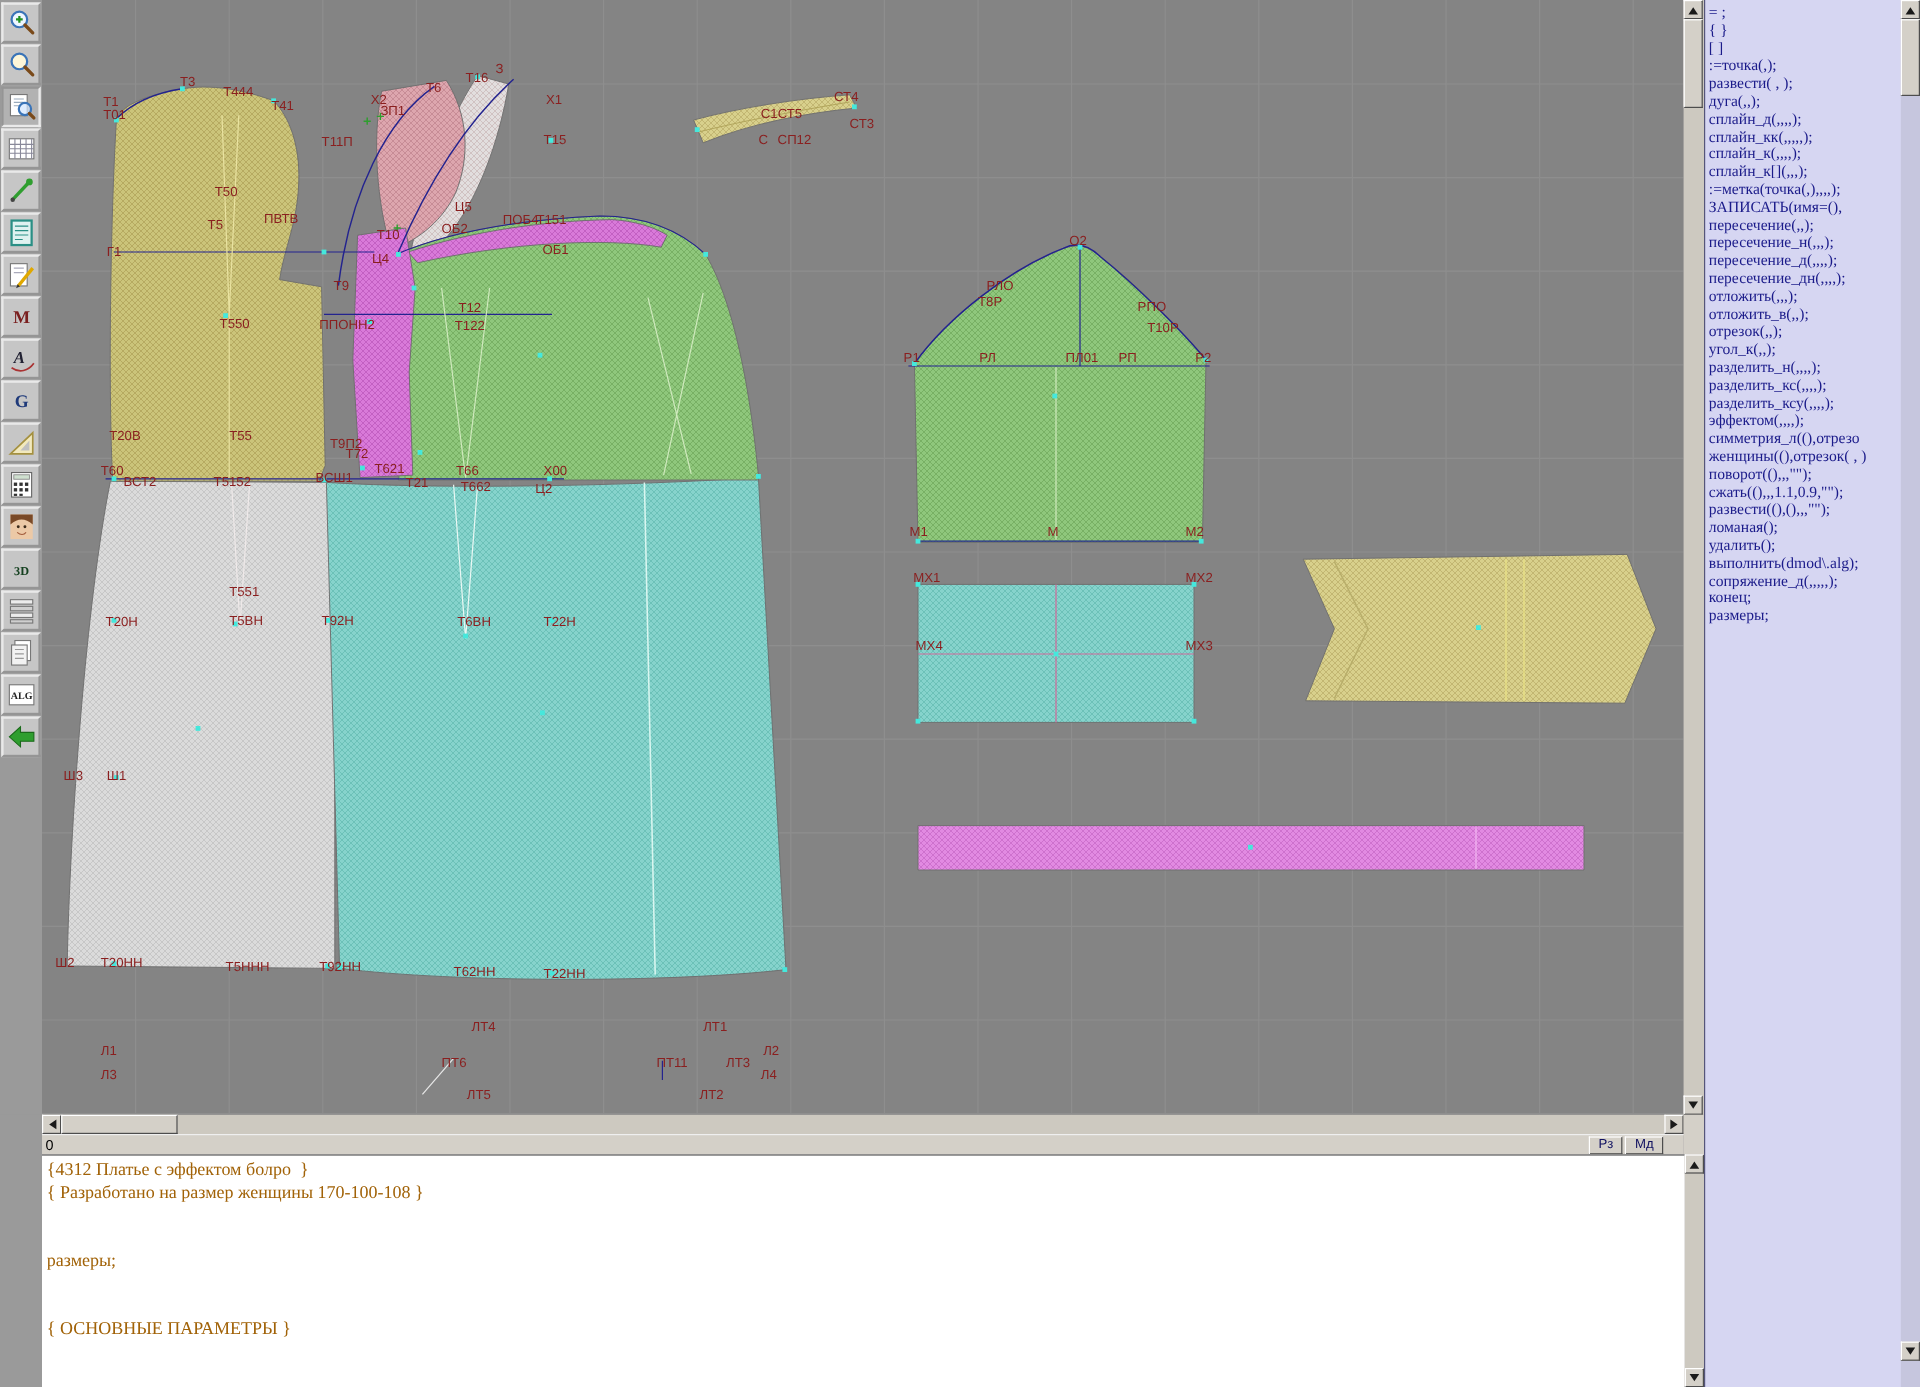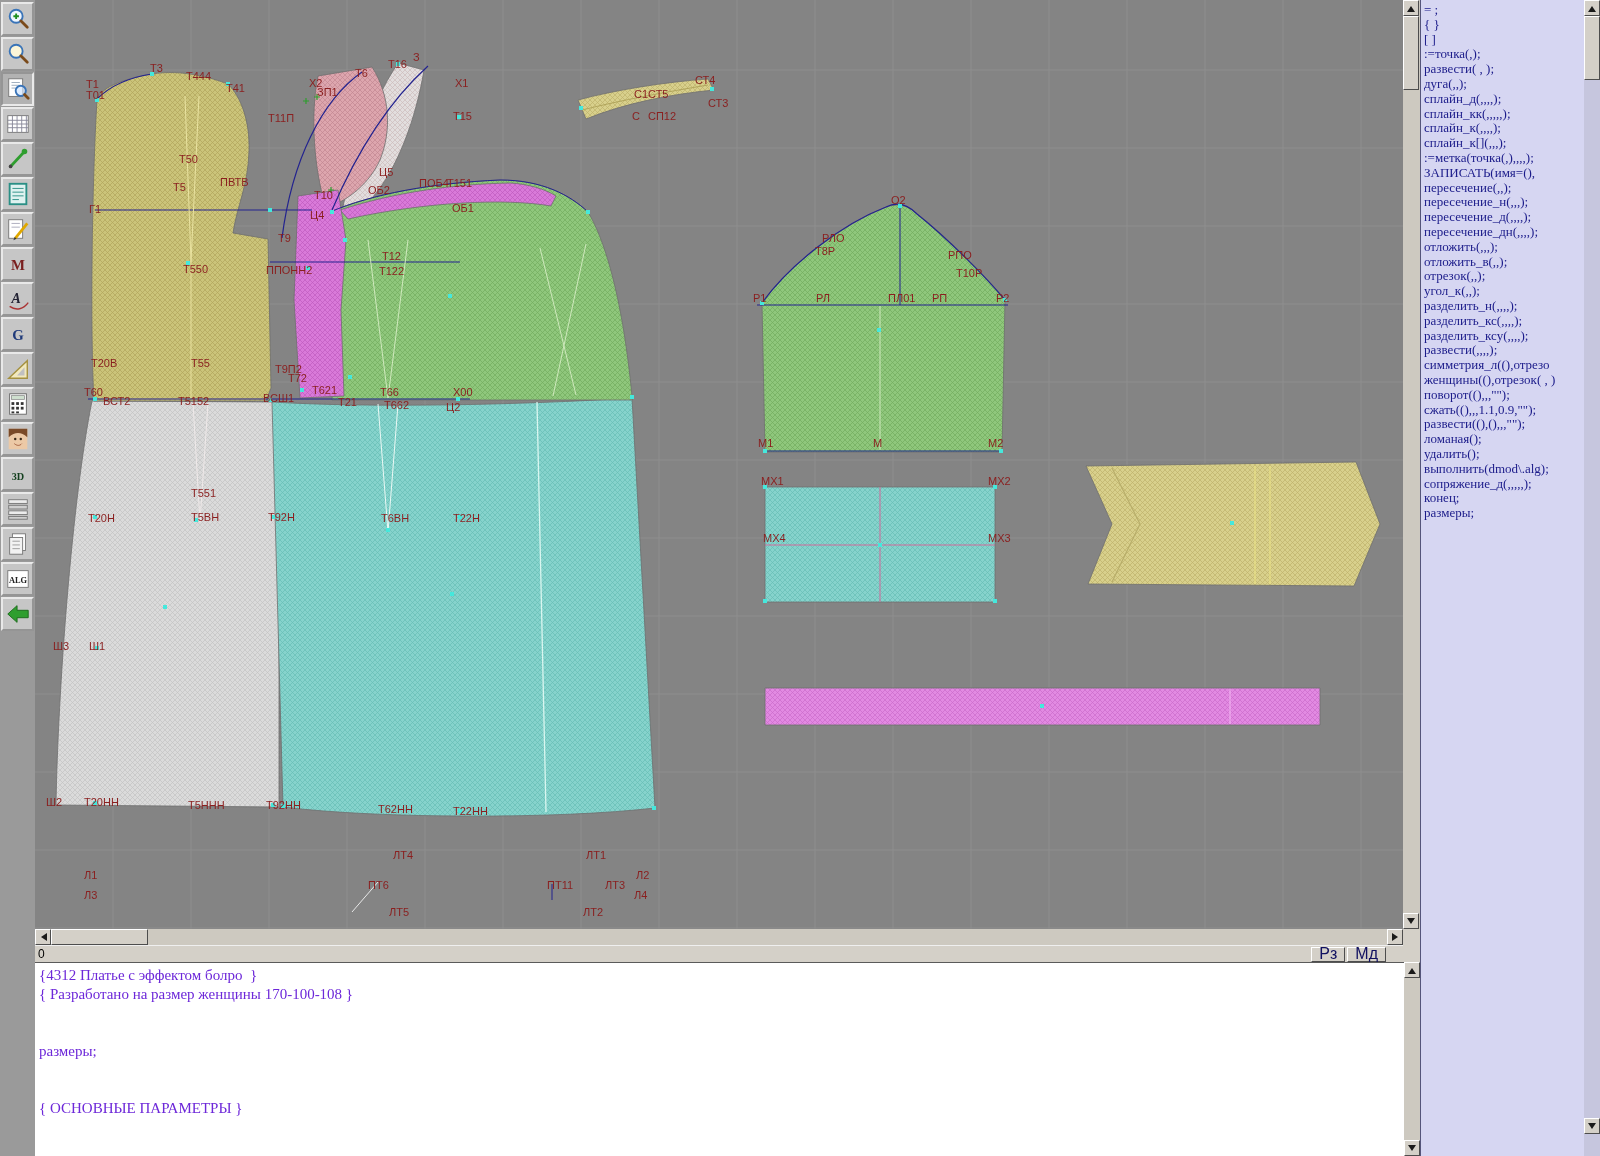--- a/index.html
+++ b/index.html
@@ -28,26 +28,26 @@
   #vscroll{left:1403px;top:0;width:17px;height:929px}
   #hscroll{left:35px;top:929px;width:1368px;height:16px}
   #scroll-corner{position:absolute;left:1403px;top:929px;width:17px;height:33px;background:#d4d0c8}
   #ed-scroll{left:1404px;top:962px;width:16px;height:194px}
   #panel-scroll{left:1584px;top:0;width:16px;height:1156px;background:#c6c6de}
 
   #status{position:absolute;left:35px;top:945px;width:1368px;height:17px;background:#d4d0c8;
           font-size:12px;display:flex;align-items:center;border-top:1px solid #efefef}
   #coord{padding-left:3px;color:#000}
   .status-btn{margin-left:2px;padding:0 7px;height:15px;background:#d4d0c8;border:1px solid;
-              border-color:#ffffff #4d4d4d #4d4d4d #ffffff;font-size:16px;line-height:12px;
+              border-color:#ffffff #4d4d4d #4d4d4d #ffffff;font-size:11px;line-height:12px;
               font-family:"Liberation Sans",sans-serif;color:#101060;cursor:pointer}
 
   #editor{position:absolute;left:35px;top:962px;width:1369px;height:194px;background:#ffffff;
           border-top:1px solid #5a5a5a;padding:3px 0 0 4px;font-family:"Liberation Serif",serif;
-          font-size:15px;color:#6d28d9;cursor:text}
+          font-size:15px;color:#a16207;cursor:text}
   .ed-line{height:19px;line-height:19px;white-space:pre}
 
   #panel{position:absolute;left:1420px;top:0;width:180px;height:1156px;background:#d6d6f2;border-left:1px solid #55557a}
   #cmd-list{padding:3px 16px 0 3px;overflow:hidden}
   .cmd-item{font-family:"Liberation Serif",serif;font-size:13px;line-height:14.8px;color:#1b1b8a;
             white-space:pre;overflow:hidden;cursor:pointer}
 </style>
 </head>
 <body>
 
@@ -476,21 +476,21 @@
       <div class="cmd-item">пересечение_н(,,,);</div>
       <div class="cmd-item">пересечение_д(,,,,);</div>
       <div class="cmd-item">пересечение_дн(,,,,);</div>
       <div class="cmd-item">отложить(,,,);</div>
       <div class="cmd-item">отложить_в(,,);</div>
       <div class="cmd-item">отрезок(,,);</div>
       <div class="cmd-item">угол_к(,,);</div>
       <div class="cmd-item">разделить_н(,,,,);</div>
       <div class="cmd-item">разделить_кс(,,,,);</div>
       <div class="cmd-item">разделить_ксу(,,,,);</div>
-      <div class="cmd-item">развести(,,,,);</div>
+      <div class="cmd-item">эффектом(,,,,);</div>
       <div class="cmd-item">симметрия_л((),отрезо</div>
       <div class="cmd-item">женщины((),отрезок( , )</div>
       <div class="cmd-item">поворот((),,,"");</div>
       <div class="cmd-item">сжать((),,,1.1,0.9,"");</div>
       <div class="cmd-item">развести((),(),,,"");</div>
       <div class="cmd-item">ломаная();</div>
       <div class="cmd-item">удалить();</div>
       <div class="cmd-item">выполнить(dmod\.alg);</div>
       <div class="cmd-item">сопряжение_д(,,,,,);</div>
       <div class="cmd-item">конец;</div>

